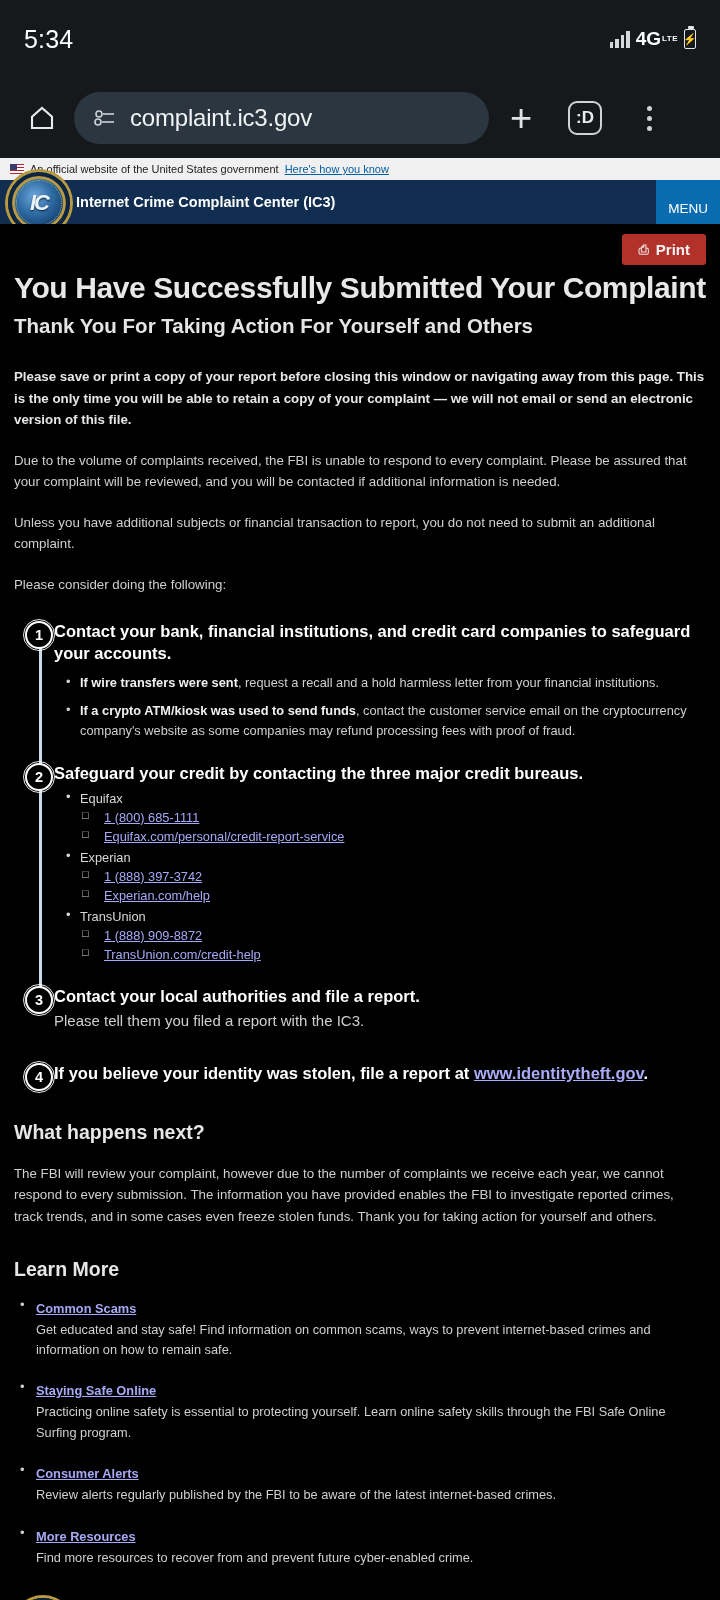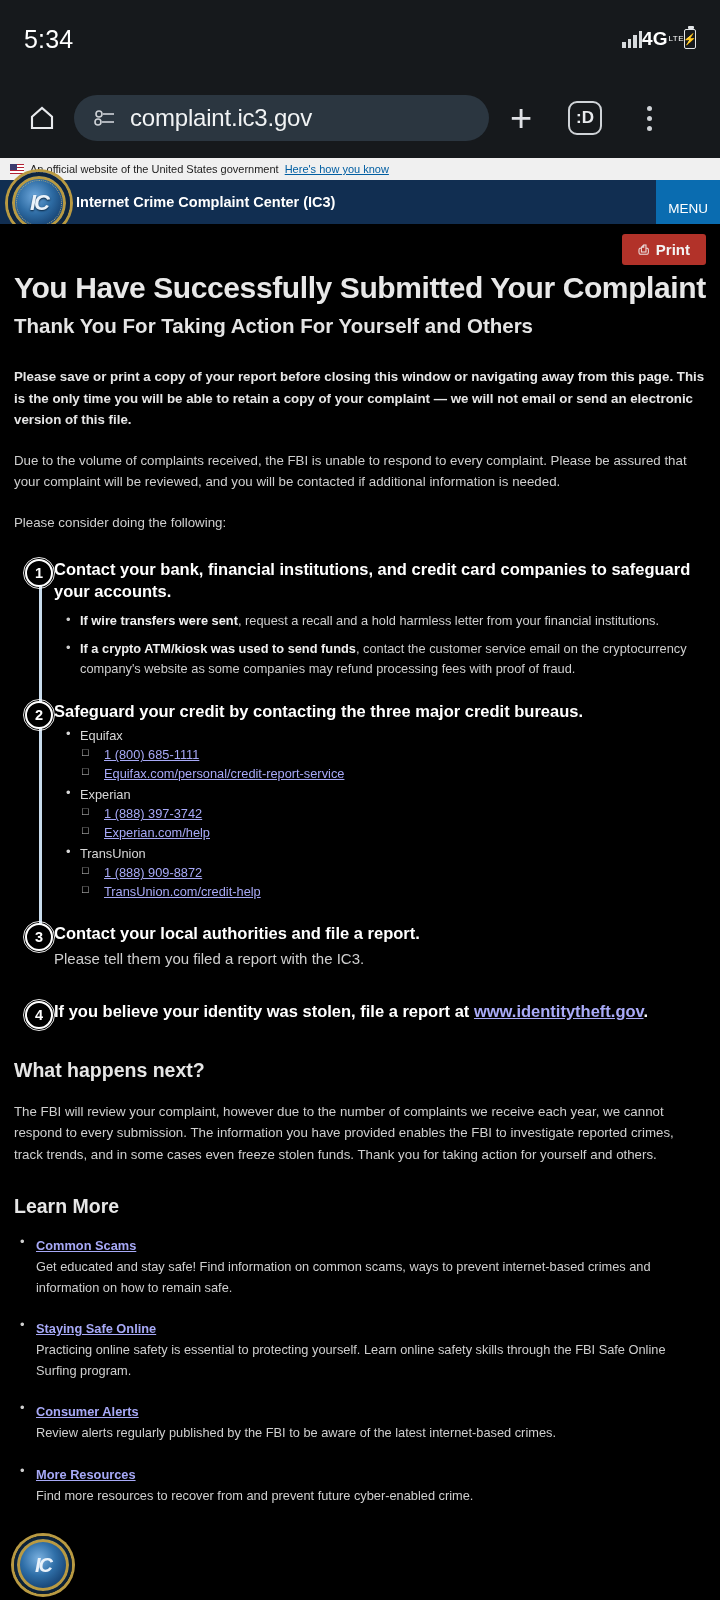--- a/index.html
+++ b/index.html
@@ -9,43 +9,43 @@
     font-family: "Liberation Sans", sans-serif;
     overflow: hidden;
   }
   
   .statusbar {
     height: 78px; background: #16191c;
     display: flex; align-items: center; justify-content: space-between;
     padding: 0 24px; color: #fff;
   }
   .clock { font-size: 25px; letter-spacing: .2px; }
-  .status-right { display: flex; align-items: center; }
+  .status-right { display: flex; align-items: center; gap: 6px; }
   .sig { display: flex; align-items: flex-end; gap: 2px; height: 17px; }
   .sig i { display: block; width: 3.5px; background: #d6d9dc; }
   .sig i:nth-child(1){height:6px} .sig i:nth-child(2){height:9px}
   .sig i:nth-child(3){height:13px} .sig i:nth-child(4){height:17px}
   .net { font-size: 19px; font-weight: bold; display:flex; align-items:center; gap:1px;}
-  .net .lte { font-size: 8px; font-weight: normal; line-height: 8px;
+  .net .lte { font-size: 8px; font-weight: bold; line-height: 8px;
     display:flex; flex-direction:column; letter-spacing:.5px; }
   .batt {
     width: 12px; height: 20px; border: 1.8px solid #e3e6e8; border-radius: 2px;
     position: relative; display:flex; align-items:center; justify-content:center;
     font-size: 11px; color:#e3e6e8;
   }
   .batt:before { content:""; position:absolute; top:-4px; left:3px; width:6px; height:2.5px;
     background:#e3e6e8; border-radius:1px; }
   
   .toolbar {
     height: 80px; background: #16191c;
     display: flex; align-items: center; gap: 0; padding: 0 14px;
   }
   .tb-home { width: 56px; display:flex; align-items:center; justify-content:center; }
   .omnibox {
-    flex: 0 0 415px; height: 46px; background: #2b3640; border-radius: 27px;
+    flex: 0 0 415px; height: 52px; background: #2b3640; border-radius: 27px;
     display: flex; align-items: center; gap: 12px; padding: 0 18px; margin-left: 4px;
   }
   .omnibox .url { color: #f1f3f4; font-size: 24px; letter-spacing: -.2px; white-space: nowrap; }
   .tb-btn { width: 64px; display:flex; align-items:center; justify-content:center; color:#e8eaed; }
   .plus { font-size: 38px; font-weight: 300; line-height: 1; color:#dfe1e5; }
   .tabcount {
     width: 34px; height: 34px; border: 2.5px solid #cfd3d7; border-radius: 9px;
     display:flex; align-items:center; justify-content:center;
     font-size: 17px; font-weight: bold; color: #e8eaed;
   }
@@ -237,20 +237,21 @@
       <span class="glyph">⎙</span>
       <span>Print</span>
     </div>
   </div>
 
   <h1 class="title">You Have Successfully Submitted Your Complaint</h1>
   <h2 class="subtitle">Thank You For Taking Action For Yourself and Others</h2>
 
   <p class="lead">Please save or print a copy of your report before closing this window or navigating away from this page. This is the only time you will be able to retain a copy of your complaint — we will not email or send an electronic version of this file.</p>
   <p class="body">Due to the volume of complaints received, the FBI is unable to respond to every complaint. Please be assured that your complaint will be reviewed, and you will be contacted if additional information is needed.</p>
+  <p class="body">Unless you have additional subjects or financial transaction to report, you do not need to submit an additional complaint.</p>
   <p class="body">Please consider doing the following:</p>
 
   <div class="steps">
     <span class="spine"></span>
 
     <div class="step" style="margin-bottom:22px;">
       <span class="num">1</span>
       <div class="step-head">Contact your bank, financial institutions, and credit card companies to safeguard your accounts.</div>
       <ul class="bullets">
         <li><b>If wire transfers were sent</b><span>, request a recall and a hold harmless letter from your financial institutions.</span></li>

